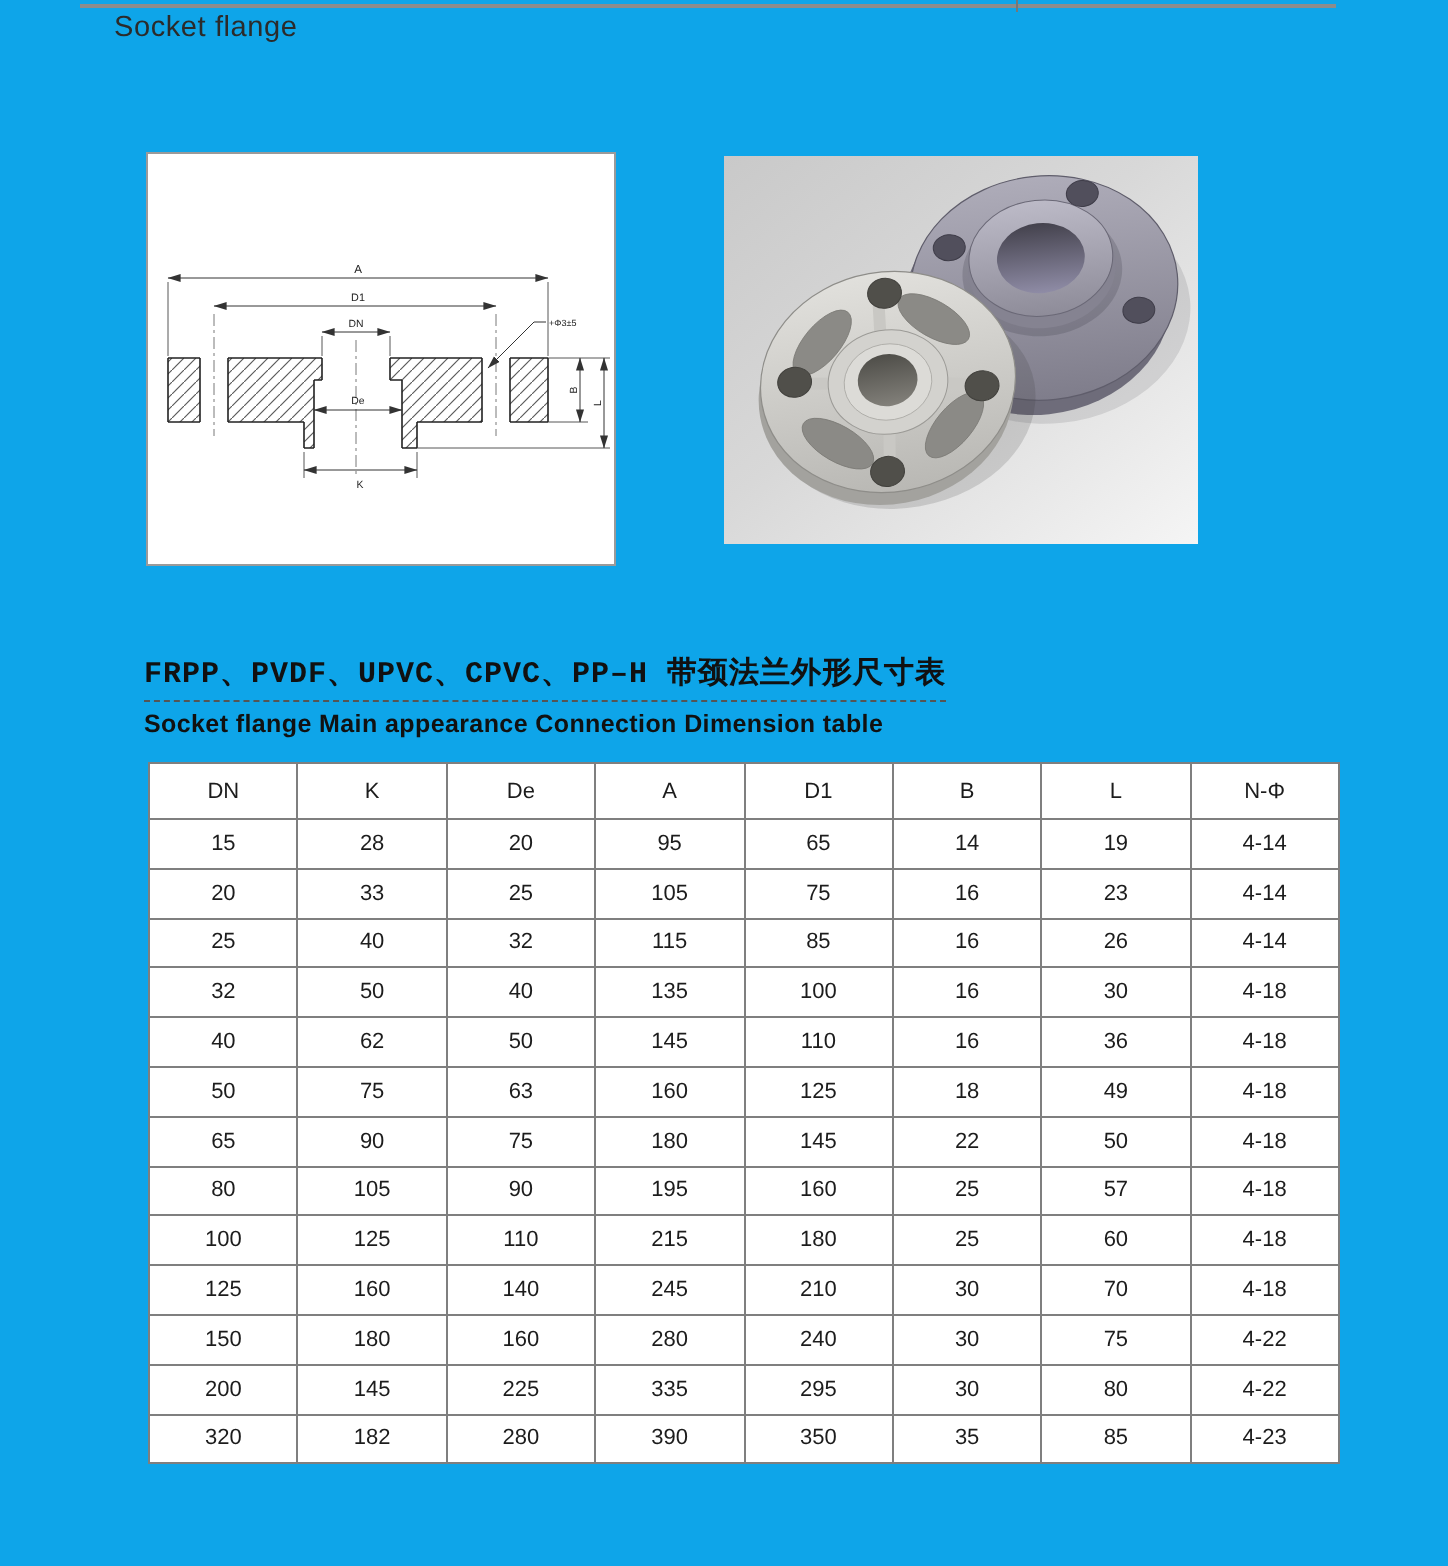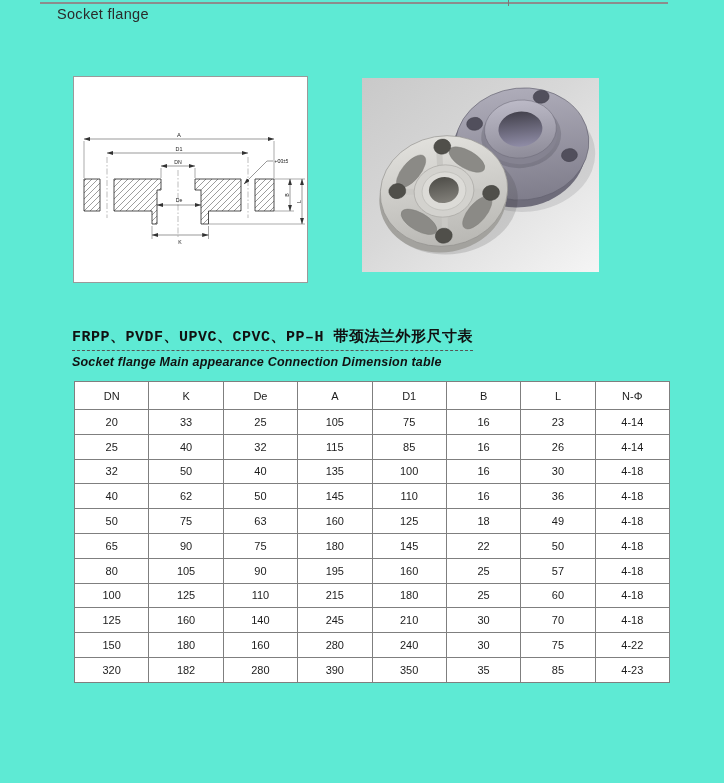--- a/index.html
+++ b/index.html
@@ -1,35 +1,35 @@
 <!DOCTYPE html>
 <html><head>
 <meta charset="utf-8">
 <style>
   html,body{margin:0;padding:0;background:#ffffff;}
   .page{
-    position:relative;width:724px;height:783px;background:#5eead4;
+    position:relative;width:724px;height:783px;background:#0ea5e9;
     font-family:"Liberation Sans",sans-serif;overflow:hidden;color:#1c1c1c;
   }
   .top-rule{position:absolute;left:40px;top:2px;width:628px;height:2px;background:#8c8c8c;}
   .top-tick{position:absolute;left:508px;top:0;width:1px;height:6px;background:#777;}
   .page-title{position:absolute;left:57px;top:6px;font-size:14.5px;color:#2b2b2b;letter-spacing:.3px;}
   .drawing-box{
     position:absolute;left:73px;top:76px;width:233px;height:205px;
     border:1px solid #9a9a9a;background:#fff;
   }
   .drawing-box svg{display:block;width:100%;height:100%;}
   .photo-box{position:absolute;left:362px;top:78px;width:237px;height:194px;}
   .photo-box svg{display:block;width:100%;height:100%;}
   .section{position:absolute;left:72px;top:327px;}
   .section-title-cn{
     display:inline-block;font-size:15px;font-weight:bold;color:#111;
     letter-spacing:.5px;padding-bottom:4px;border-bottom:1px dashed #555;margin:0;font-family:Liberation Mono, monospace;
   }
-  .section-title-en{font-size:12.5px;font-weight:bold;color:#111;margin-top:4px;letter-spacing:.2px;font-style:italic;}
+  .section-title-en{font-size:12.5px;font-weight:bold;color:#111;margin-top:4px;letter-spacing:.2px;}
   table.dim-table{
     position:absolute;left:74px;top:381px;width:596px;
     border-collapse:collapse;table-layout:fixed;background:#fff;
   }
   table.dim-table th,table.dim-table td{
     border:1px solid #7f7f7f;text-align:center;vertical-align:middle;
     font-size:11px;font-weight:normal;color:#1c1c1c;padding:0;
   }
   table.dim-table th{height:27px;}
   table.dim-table td{height:23.8px;}
@@ -191,20 +191,30 @@
           <th>K</th>
           <th>De</th>
           <th>A</th>
           <th>D1</th>
           <th>B</th>
           <th>L</th>
           <th>N-Φ</th>
       </tr>
     </thead>
     <tbody>
+      <tr>
+        <td>15</td>
+        <td>28</td>
+        <td>20</td>
+        <td>95</td>
+        <td>65</td>
+        <td>14</td>
+        <td>19</td>
+        <td>4-14</td>
+      </tr>
         <tr>
         <td>20</td>
         <td>33</td>
         <td>25</td>
         <td>105</td>
         <td>75</td>
         <td>16</td>
         <td>23</td>
         <td>4-14</td>
       </tr>
@@ -292,20 +302,30 @@
         <td>150</td>
         <td>180</td>
         <td>160</td>
         <td>280</td>
         <td>240</td>
         <td>30</td>
         <td>75</td>
         <td>4-22</td>
       </tr>
         <tr>
+        <td>200</td>
+        <td>145</td>
+        <td>225</td>
+        <td>335</td>
+        <td>295</td>
+        <td>30</td>
+        <td>80</td>
+        <td>4-22</td>
+      </tr>
+        <tr>
         <td>320</td>
         <td>182</td>
         <td>280</td>
         <td>390</td>
         <td>350</td>
         <td>35</td>
         <td>85</td>
         <td>4-23</td>
       </tr>
     </tbody>

